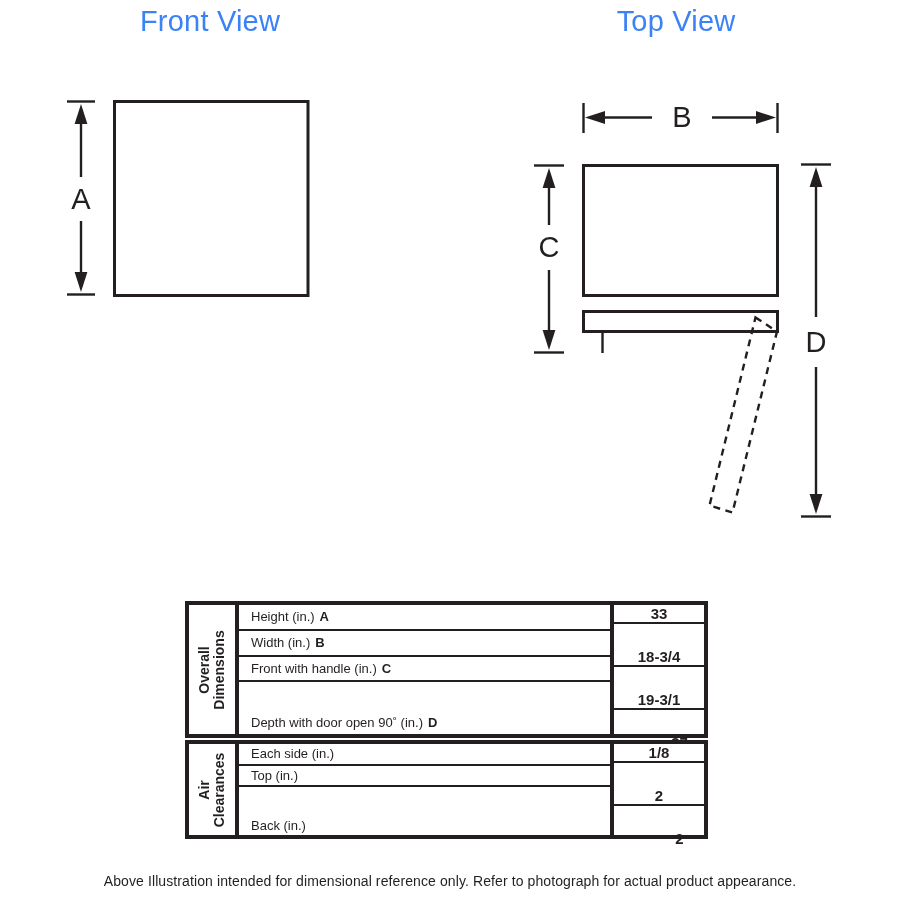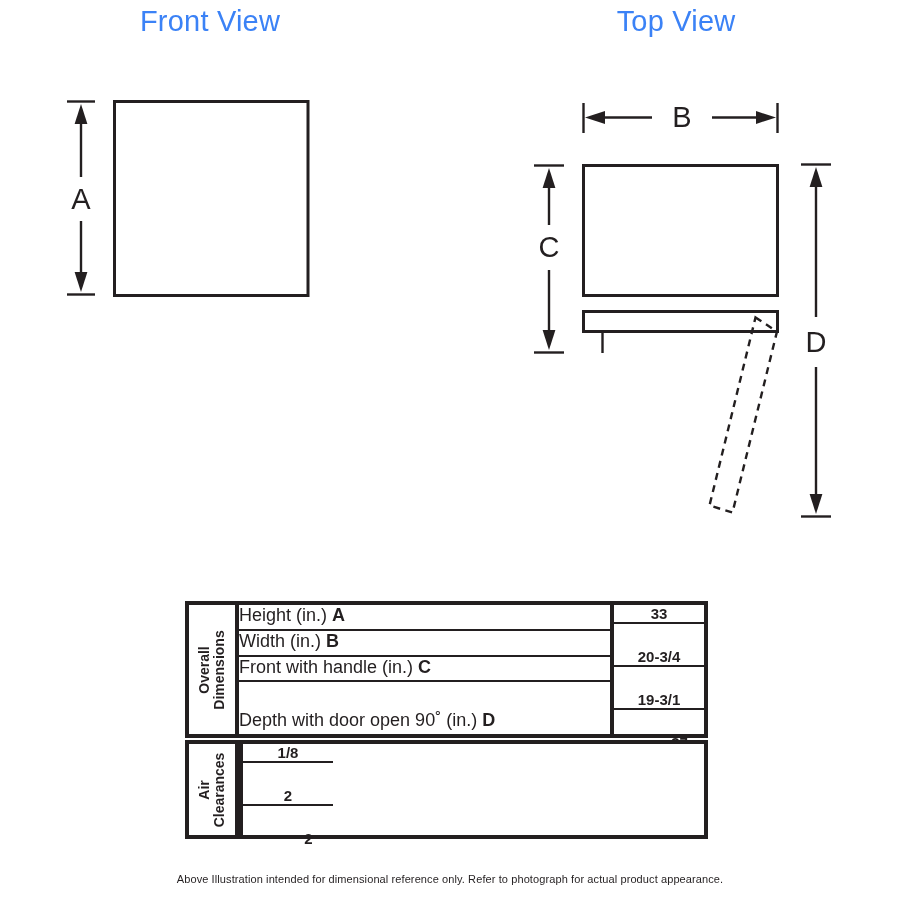--- a/index.html
+++ b/index.html
@@ -80,21 +80,23 @@
     font-weight: bold;
     font-size: 14px;
     line-height: 15px;
     white-space: nowrap;
   }
 
   .desc-col { flex: 1; display: flex; flex-direction: column; }
   .desc-row {
     flex: 1;
     display: flex;
-    font-size: 18px;
+    align-items: center;
+    padding-left: 12px;
+    font-size: 13px;
     border-bottom: 2.5px solid #231f20;
   }
   .desc-row:last-child { border-bottom: none; margin-top: 28px; }
   .dim-letter { font-weight: bold; margin-left: 5px; }
 
   .value-col {
     width: 94px;
     border-left: 4px solid #231f20;
     display: flex;
     flex-direction: column;
@@ -110,21 +112,21 @@
     border-bottom: 2.5px solid #231f20;
   }
   .value-row:last-child { border-bottom: none; padding-left: 41px; }
 
   
   #footnote {
     position: absolute;
     left: 0; right: 0;
     top: 873px;
     text-align: center;
-    font-size: 11px;
+    font-size: 14px;
     letter-spacing: 0.1px;
     color: #231f20;
   }
 </style>
 </head>
 <body>
 
 <div class="view-title" id="front-title">Front View</div>
 <div class="view-title" id="top-title">Top View</div>
 
@@ -202,33 +204,44 @@
       <span>Front with handle (in.)</span>
       <span class="dim-letter">C</span>
     </div>
     <div class="desc-row">
       <span>Depth with door open 90˚ (in.)</span>
       <span class="dim-letter">D</span>
     </div>
   </div>
   <div class="value-col">
     <div class="value-row">33</div>
-    <div class="value-row">20-3/4</div>
+    <div class="value-row">18-3/4</div>
     <div class="value-row">19-3/1</div>
     <div class="value-row">37</div>
   </div>
 </div>
 
 <div class="spec-section" id="section-air">
   <div class="group-cell">
     <div class="group-rot">
       <div>Air</div>
       <div>Clearances</div>
     </div>
   </div>
+  <div class="desc-col">
+    <div class="desc-row">
+      <span>Each side (in.)</span>
+    </div>
+    <div class="desc-row">
+      <span>Top (in.)</span>
+    </div>
+    <div class="desc-row">
+      <span>Back (in.)</span>
+    </div>
+  </div>
   <div class="value-col">
     <div class="value-row">1/8</div>
     <div class="value-row">2</div>
     <div class="value-row">2</div>
   </div>
 </div>
 
 <div id="footnote">Above Illustration intended for dimensional reference only. Refer to photograph for actual product appearance.</div>
 
 </body></html>

